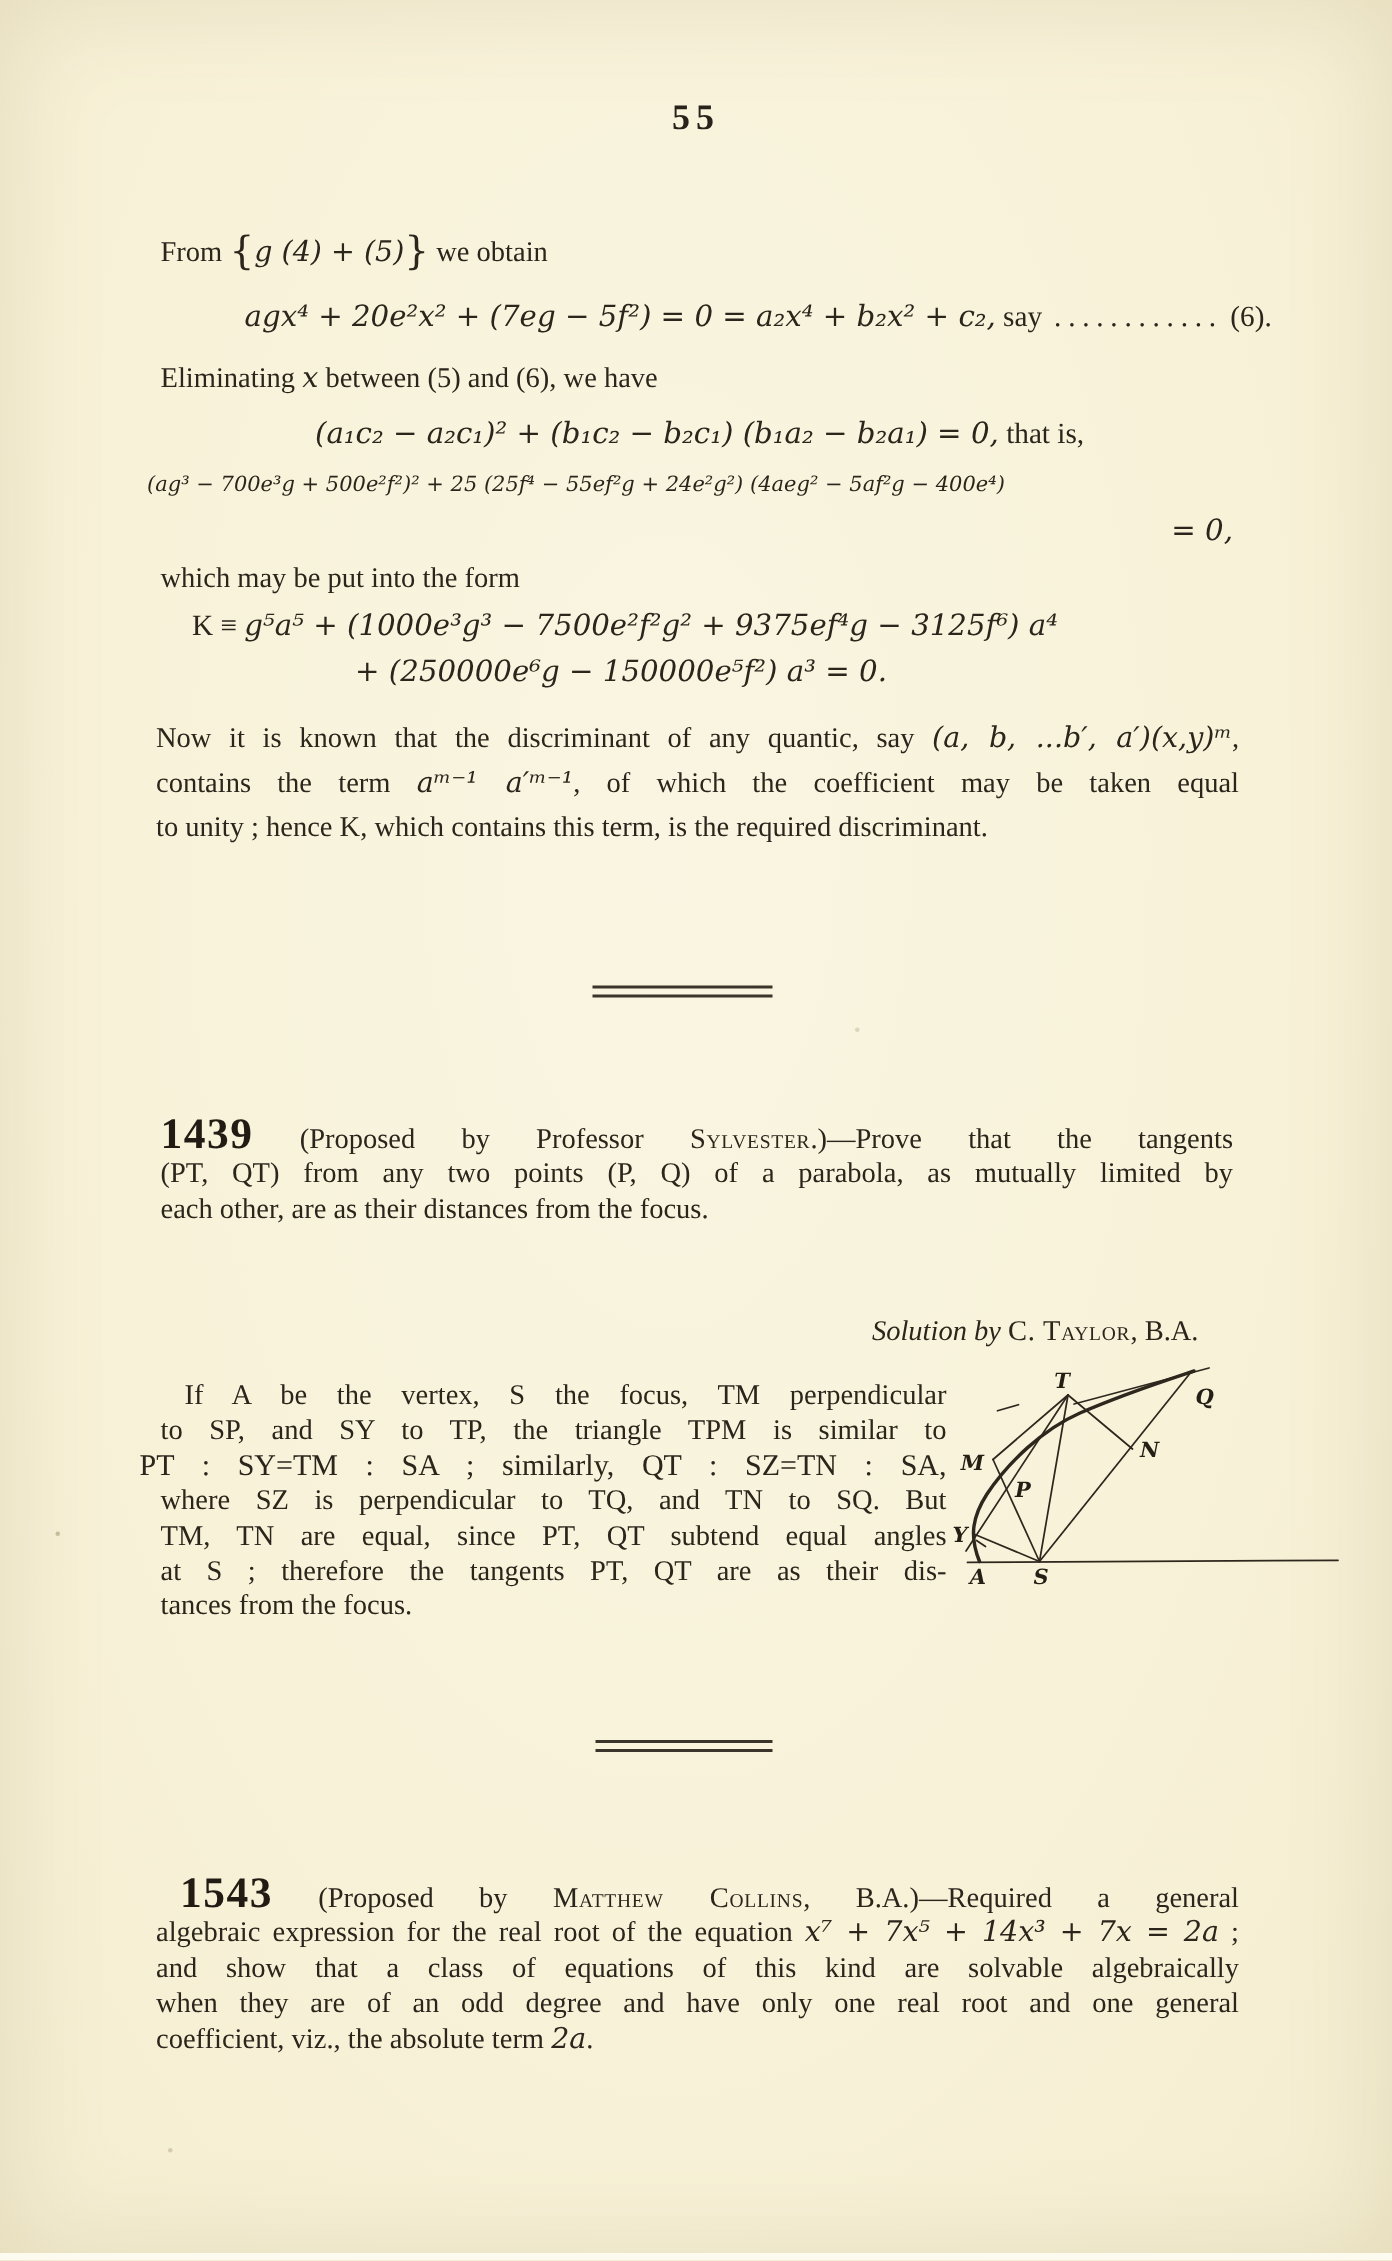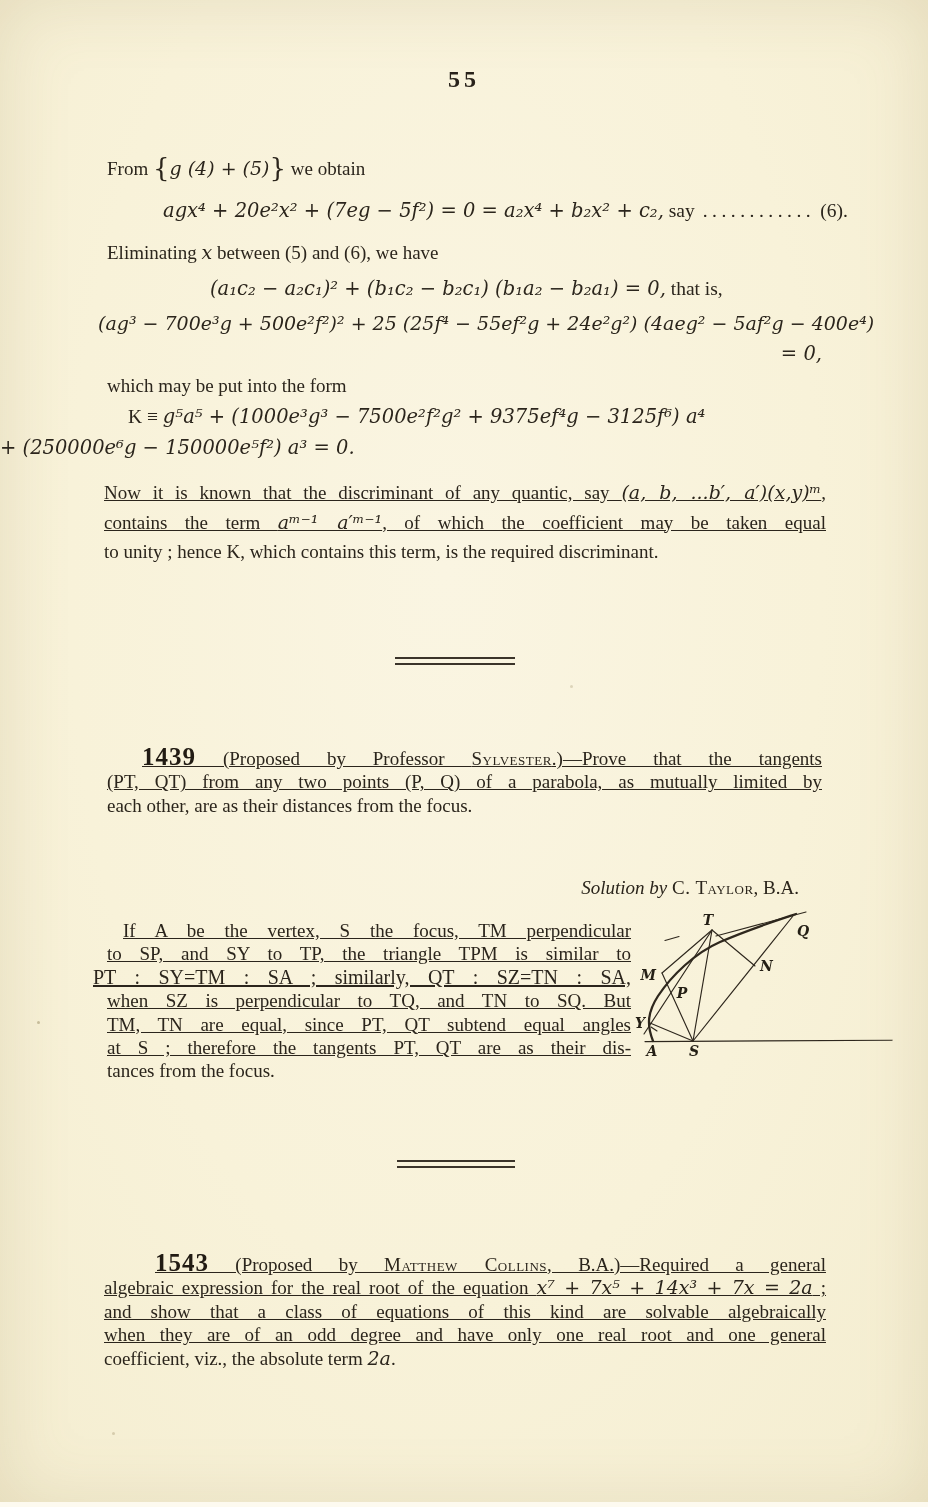--- a/index.html
+++ b/index.html
@@ -8,24 +8,24 @@
     background:radial-gradient(ellipse at 48% 38%, #faf5e2 0%, #f8f2d9 55%, #f4edd0 100%);
     font-family:"Liberation Serif","DejaVu Serif",serif;
     color:#2b251c;font-size:19px;line-height:23.4px;
     box-shadow:inset 0 0 70px rgba(150,130,80,.18);
   }
   .abs{position:absolute;}
   .pageno{top:68px;left:0;width:100%;text-align:center;font-size:24px;font-weight:600;letter-spacing:4px;color:#28221a;}
   .math{font-family:"DejaVu Serif",serif;font-style:italic;}
   .rm{font-style:normal;font-family:"Liberation Serif",serif;}
   .brace{font-family:"DejaVu Serif",serif;font-size:26px;vertical-align:-2px;line-height:0;}
-  .jline{text-align:justify;text-align-last:justify;text-decoration:underline;}
+  .jline{text-align:justify;text-align-last:justify;}
   .eq{font-size:19.5px;white-space:nowrap;}
   .leader{letter-spacing:4.5px;padding:0 5px 0 8px;}
-  .probnum{font-weight:700;font-size:25px;letter-spacing:1px;color:#211b13;margin-left:35px;}
+  .probnum{font-weight:700;font-size:29px;letter-spacing:1px;color:#211b13;}
   .sc{font-variant:small-caps;letter-spacing:.5px;}
   .ital{font-style:italic;}
   .divider{height:4px;border-top:2px solid #3b342a;border-bottom:2px solid #3b342a;}
   .lines div{min-height:23.4px;}
   .ratio{margin-left:-14px;width:538px;font-size:20px;}
   .indent1{text-indent:16px;}
   .speck{position:absolute;width:3px;height:3px;border-radius:50%;background:#9a8c64;opacity:.5;}
   .bottom-edge{position:absolute;left:0;bottom:0;width:100%;height:5px;background:#fdfaf0;}
   svg text{font-family:"DejaVu Serif",serif;font-style:italic;font-weight:bold;font-size:14px;fill:#241f15;}
 </style>
@@ -45,29 +45,29 @@
   </div>
 
   <div class="abs" style="top:241px;left:107px;">
     <span>Eliminating </span><span class="math">x</span><span> between (5) and (6), we have</span>
   </div>
 
   <div class="abs eq" style="top:277px;left:210px;">
     <span class="math">(a₁c₂ − a₂c₁)² + (b₁c₂ − b₂c₁) (b₁a₂ − b₂a₁) = 0,</span><span class="rm">  that is,</span>
   </div>
 
-  <div class="abs eq math" style="top:312px;left:98px;font-size:19px;text-align:right;">(ag³ − 700e³g + 500e²f²)² + 25 (25f⁴ − 55ef²g + 24e²g²) (4aeg² − 5af²g − 400e⁴)</div>
+  <div class="abs eq math" style="top:312px;left:98px;font-size:14px;text-align:right;">(ag³ − 700e³g + 500e²f²)² + 25 (25f⁴ − 55ef²g + 24e²g²) (4aeg² − 5af²g − 400e⁴)</div>
   <div class="abs eq math" style="top:342px;left:0;width:822px;text-align:right;">= 0,</div>
 
   <div class="abs" style="top:374px;left:107px;">which may be put into the form</div>
 
   <div class="abs eq" style="top:405px;left:128px;">
     <span class="rm">K </span><span class="rm">≡ </span><span class="math">g⁵a⁵ + (1000e³g³ − 7500e²f²g² + 9375ef⁴g − 3125f⁶) a⁴</span>
   </div>
-  <div class="abs eq math" style="top:436px;left:0;width:828px;text-align:left;">+ (250000e⁶g − 150000e⁵f²) a³ = 0.</div>
+  <div class="abs eq math" style="top:436px;left:0;width:828px;text-align:center;">+ (250000e⁶g − 150000e⁵f²) a³ = 0.</div>
 
   <div class="abs lines" style="top:478px;left:104px;width:722px;line-height:29.5px;">
     <div class="jline">
       <span>Now it is known that the discriminant of any quantic, say </span><span class="math">(a, b, ...b′, a′)(x,y)ᵐ</span><span>,</span>
     </div>
     <div class="jline">
       <span>contains the term </span><span class="math">aᵐ⁻¹ a′ᵐ⁻¹</span><span>,  of which the coefficient may be taken equal</span>
     </div>
     <div>to unity ;  hence K, which contains this term, is the required discriminant.</div>
   </div>
@@ -83,21 +83,21 @@
   </div>
 
   <div class="abs" style="top:876px;left:107px;width:692px;text-align:right;font-size:19px;">
     <span class="ital">Solution by </span><span class="sc">C. Taylor</span><span>, B.A.</span>
   </div>
 
   <div class="abs lines" style="top:907px;left:107px;width:524px;margin-top:12px;">
     <div class="jline indent1">If A be the vertex, S the focus, TM perpendicular</div>
     <div class="jline">to SP, and SY to TP, the triangle TPM is similar to</div>
     <div class="jline ratio">PT : SY=TM : SA ;   similarly,  QT : SZ=TN : SA,</div>
-    <div class="jline">when SZ is perpendicular to TQ, and TN to SQ.  But</div>
+    <div class="jline">where SZ is perpendicular to TQ, and TN to SQ.  But</div>
     <div class="jline">TM, TN are equal, since PT, QT subtend equal angles</div>
     <div class="jline">at S ;  therefore the tangents PT, QT are as their dis-</div>
     <div>tances from the focus.</div>
   </div>
 
   <svg class="abs" style="top:906px;left:634px;" width="266" height="152" viewBox="14 18 266 152">
     <g stroke="#2e271d" stroke-width="1.15" fill="none" stroke-linecap="round">
       <line x1="25" y1="153.6" x2="272" y2="152.2"></line>
       <path d="M 33 153 C 27 138 27 125 38 108 C 52 87 75 65 100 54 C 130 41 155 33 176 26" stroke-width="2.3"></path>
       <line x1="24" y1="146" x2="92" y2="42"></line>

